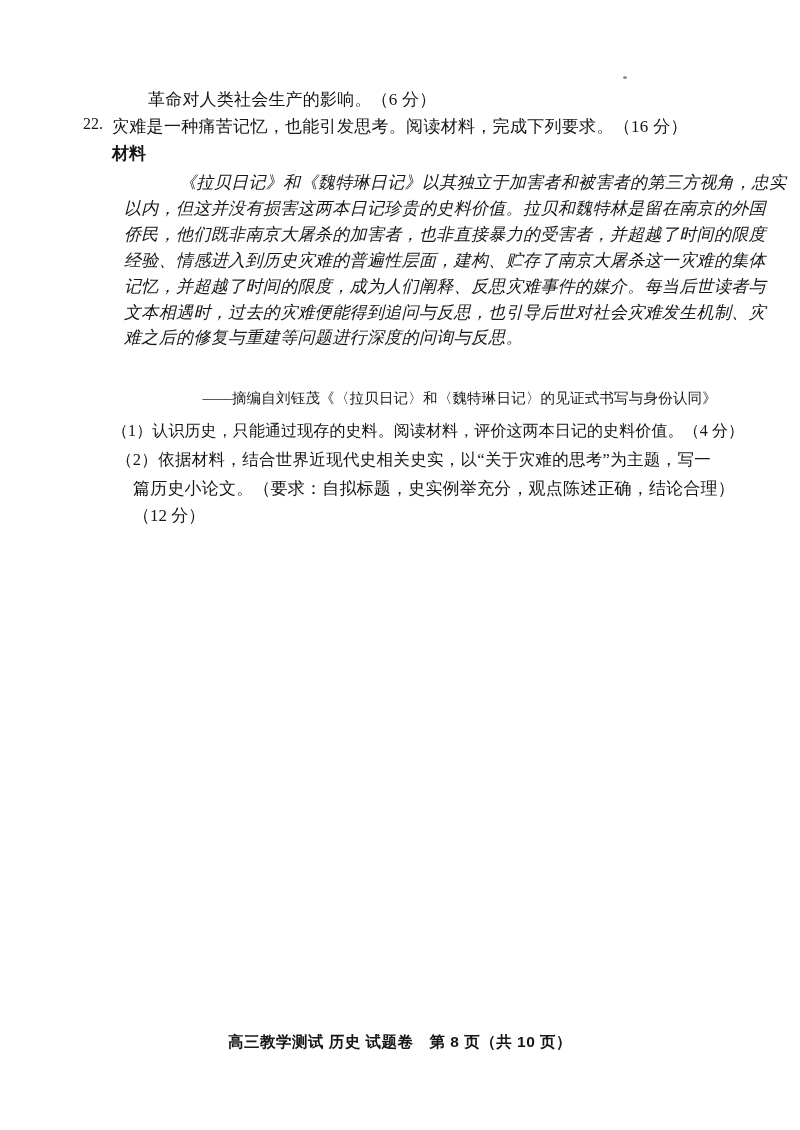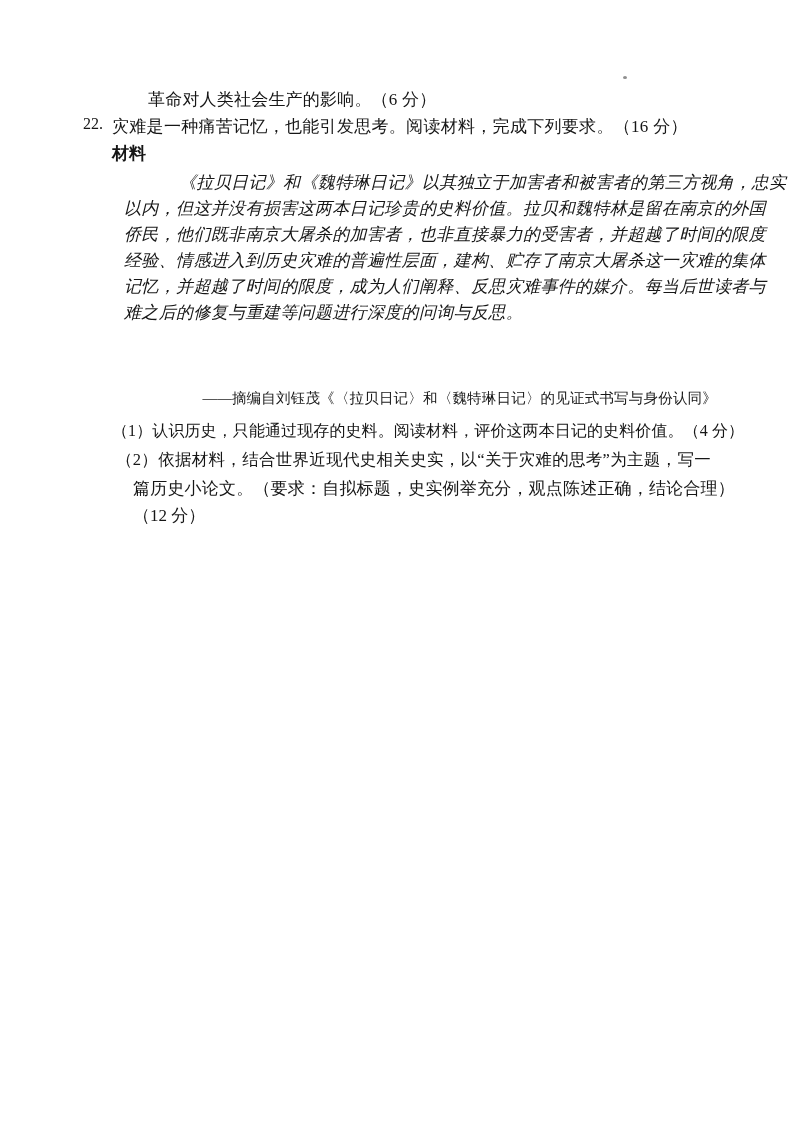--- a/index.html
+++ b/index.html
@@ -109,27 +109,29 @@
   </div>
 
   <div class="abs material-label">材料</div>
 
   <div class="material-para">
     <div class="mline first">《拉贝日记》和《魏特琳日记》以其独立于加害者和被害者的第三方视角，忠实</div>
     <div class="mline">以内，但这并没有损害这两本日记珍贵的史料价值。拉贝和魏特林是留在南京的外国</div>
     <div class="mline">侨民，他们既非南京大屠杀的加害者，也非直接暴力的受害者，并超越了时间的限度</div>
     <div class="mline">经验、情感进入到历史灾难的普遍性层面，建构、贮存了南京大屠杀这一灾难的集体</div>
     <div class="mline">记忆，并超越了时间的限度，成为人们阐释、反思灾难事件的媒介。每当后世读者与</div>
+    <div class="mline">文本相遇时，过去的灾难便能得到追问与反思，也引导后世对社会灾难发生机制、灾</div>
     <div class="mline">难之后的修复与重建等问题进行深度的问询与反思。</div>
   </div>
 
   <div class="abs attribution">——摘编自刘钰茂《〈拉贝日记〉和〈魏特琳日记〉的见证式书写与身份认同》</div>
 
   <div class="abs sub1">（1）认识历史，只能通过现存的史料。阅读材料，评价这两本日记的史料价值。（4 分）</div>
 
   <div>
     <div class="abs sub2-l1">（2）依据材料，结合世界近现代史相关史实，以“关于灾难的思考”为主题，写一</div>
     <div class="abs sub2-l2">篇历史小论文。（要求：自拟标题，史实例举充分，观点陈述正确，结论合理）</div>
     <div class="abs sub2-l3">（12 分）</div>
   </div>
 
+  <div class="abs footer">高三教学测试 历史 试题卷　第 8 页（共 10 页）</div>
 
 </div>
 
 </body></html>

